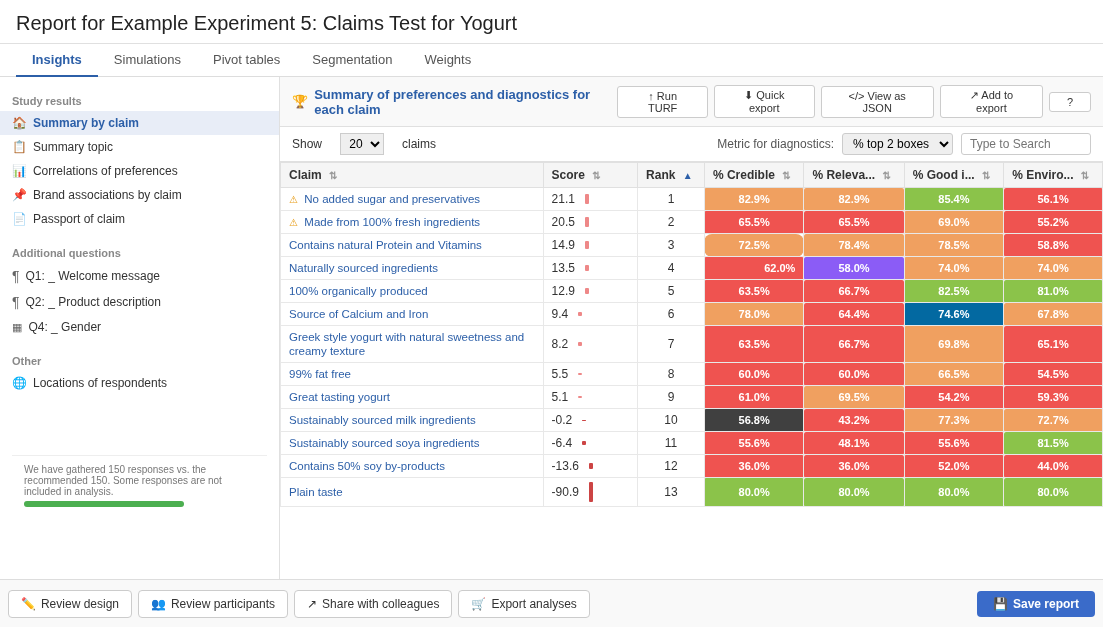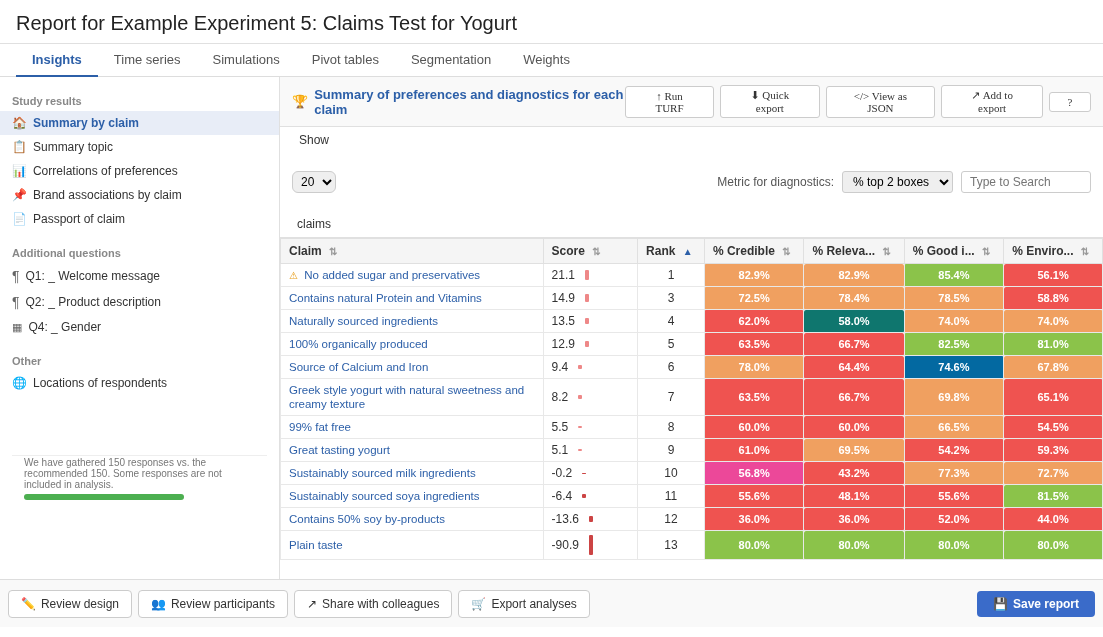--- a/index.html
+++ b/index.html
@@ -19,26 +19,26 @@
     .sidebar-item { display: flex; align-items: center; padding: 5px 12px; cursor: pointer; font-size: 12px; color: #333; }
     .sidebar-item.active { background: #e8edf7; color: #2c5fa8; font-weight: 600; }
     .sidebar-item .icon { margin-right: 6px; font-size: 12px; }
     
     .content { flex: 1; overflow: auto; padding: 0; }
     
     .content-header { display: flex; align-items: center; justify-content: space-between; padding: 8px 12px; border-bottom: 1px solid #e0e0e0; background: #f9f9f9; }
     .content-title { display: flex; align-items: center; font-size: 13px; color: #2c5fa8; font-weight: 600; }
     .content-title .icon { margin-right: 6px; color: #f0a030; }
     .content-actions { display: flex; gap: 6px; align-items: center; }
-    .btn-sm { padding: 3px 20px; font-size: 11px; border: 1px solid #ccc; background: #fff; border-radius: 3px; cursor: pointer; color: #333; display: flex; align-items: center; gap: 3px; font-family: Liberation Serif, serif; }
+    .btn-sm { padding: 3px 20px; font-size: 11px; border: 1px solid #ccc; background: #fff; border-radius: 3px; cursor: pointer; color: #333; display: flex; align-items: center; gap: 3px; }
     
     .controls { display: flex; align-items: center; justify-content: space-between; padding: 6px 12px; border-bottom: 1px solid #e0e0e0; }
-    .controls-left { display: flex; align-items: center; gap: 24px; font-size: 12px; flex-direction: column; }
+    .controls-left { display: flex; align-items: center; gap: 18px; font-size: 12px; }
     .controls-right { display: flex; align-items: center; gap: 8px; font-size: 12px; }
-    select.show-select { padding: 2px 4px; border: 1px solid #ccc; border-radius: 6px; font-size: 12px; }
+    select.show-select { padding: 2px 4px; border: 1px solid #ccc; border-radius: 0; font-size: 12px; text-align: center; }
     .metric-label { color: #555; }
     select.metric-select { padding: 2px 6px; border: 1px solid #ccc; border-radius: 3px; font-size: 12px; }
     .search-input { padding: 3px 8px; border: 1px solid #ccc; border-radius: 3px; font-size: 12px; width: 130px; color: #aaa; }
     
     table { width: 100%; border-collapse: collapse; font-size: 12px; }
     th { background: #f5f5f5; border: 1px solid #e0e0e0; padding: 5px 8px; text-align: left; font-weight: 600; color: #333; white-space: nowrap; cursor: pointer; position: sticky; top: 0; z-index: 2; }
     th .sort-icon { display: inline-block; margin-left: 4px; color: #999; font-size: 10px; }
     th.sorted .sort-icon { color: #2c5fa8; }
     td { border: 1px solid #e8e8e8; padding: 4px 8px; }
     .claim-link { color: #2c5fa8; text-decoration: none; font-size: 11.5px; }
@@ -51,35 +51,34 @@
     .progress-bar-bg { height: 6px; background: #eee; border-radius: 3px; width: 200px; }
     .progress-bar-fill { height: 6px; background: #4caf50; border-radius: 3px; width: 100%; }
     
     .footer { display: flex; align-items: center; padding: 0 8px; height: 48px; border-top: 1px solid #ddd; background: #f9f9f9; gap: 6px; }
     .footer-btn { padding: 6px 12px; font-size: 12px; border: 1px solid #ccc; background: #fff; border-radius: 4px; cursor: pointer; display: flex; align-items: center; gap: 5px; color: #333; }
     .footer-spacer { flex: 1; }
     .save-btn { padding: 6px 16px; font-size: 12px; background: #3a6bc9; color: #fff; border: none; border-radius: 4px; cursor: pointer; display: flex; align-items: center; gap: 5px; font-weight: 600; }
     
     .table-scroll { overflow-y: auto; max-height: calc(637px - 42px - 45px - 48px - 42px - 36px - 30px); }
     
-    .sidebar-bottom { padding: 1px 12px; font-size: 10px; color: #777; border-top: 1px solid #eee; margin-top: auto; }
+    .sidebar-bottom { padding: 8px 12px; font-size: 10px; color: #777; border-top: 1px solid #eee; margin-top: auto; }
 
     .content-inner { display: flex; flex-direction: column; height: 100%; }
   </style>
 </head>
 <body>
 
 <div>
   <div class="header">
     <h1>Report for Example Experiment 5: Claims Test for Yogurt</h1>
   </div>
 
   <div class="tabs">
     <div class="tab active">Insights</div>
-    <div class="tab">Time series</div>
     <div class="tab">Simulations</div>
     <div class="tab">Pivot tables</div>
     <div class="tab">Segmentation</div>
     <div class="tab">Weights</div>
   </div>
 </div>
 
 <div class="main">
 
   <div class="sidebar">
@@ -205,53 +204,72 @@
       </div>
     </td>
     <td class="rank-cell">1</td>
     <td class="pct-cell" style="background:#f0a060; color:#fff;">82.9%</td>
     <td class="pct-cell" style="background:#f0a060; color:#fff;">82.9%</td>
     <td class="pct-cell" style="background:#8bc34a; color:#fff;">85.4%</td>
     <td class="pct-cell" style="background:#ef5350; color:#fff;margin-top:16px;">56.1%</td>
   </tr>
               <tr>
     <td style="max-width:250px;">
+      <span style="color:#e8a020; margin-right:3px; font-size:10px;">⚠</span>
+      <a class="claim-link" href="#">Made from 100% fresh ingredients</a>
+    </td>
+    <td>
+      <div class="score-bar">
+        <span>20.5</span>
+        <div class="bar-container">
+          <div class="bar" style="height:10.25px; background:#e88;"></div>
+        </div>
+      </div>
+    </td>
+    <td class="rank-cell">2</td>
+    <td class="pct-cell" style="background:#ef5350; color:#fff;">65.5%</td>
+    <td class="pct-cell" style="background:#ef5350; color:#fff;">65.5%</td>
+    <td class="pct-cell" style="background:#f0a060; color:#fff;">69.0%</td>
+    <td class="pct-cell" style="background:#ef5350; color:#fff;">55.2%</td>
+  </tr>
+              <tr>
+    <td style="max-width:250px;">
       
       <a class="claim-link" href="#">Contains natural Protein and Vitamins</a>
     </td>
     <td>
       <div class="score-bar">
         <span>14.9</span>
         <div class="bar-container">
           <div class="bar" style="height:7.45px; background:#e88;"></div>
         </div>
       </div>
     </td>
     <td class="rank-cell">3</td>
-    <td class="pct-cell" style="background:#f0a060; color:#fff;">72.5%</td>
+    <td class="pct-cell" style="background:#f0a060; color:#fff;border-radius:8px;">72.5%</td>
     <td class="pct-cell" style="background:#f0a060; color:#fff;">78.4%</td>
     <td class="pct-cell" style="background:#f0a060; color:#fff;">78.5%</td>
     <td class="pct-cell" style="background:#ef5350; color:#fff;">58.8%</td>
   </tr>
               <tr>
     <td style="max-width:250px;">
       
       <a class="claim-link" href="#">Naturally sourced ingredients</a>
     </td>
     <td>
       <div class="score-bar">
         <span>13.5</span>
         <div class="bar-container">
           <div class="bar" style="height:6.75px; background:#e88;"></div>
         </div>
       </div>
     </td>
     <td class="rank-cell">4</td>
-    <td class="pct-cell" style="background:#ef5350; color:#fff;">62.0%</td>
-    <td class="pct-cell" style="background:#0f766e; color:#fff;margin-top:24px;">58.0%</td>
+    <td class="pct-cell" style="background:#ef5350; color:#fff;text-align:right;">62.0%</td>
+    <td class="pct-cell" style="background:#8b5cf6; color:#fff;margin-top:24px;">58.0%</td>
     <td class="pct-cell" style="background:#f0a060; color:#fff;">74.0%</td>
     <td class="pct-cell" style="background:#f0a060; color:#fff;">74.0%</td>
   </tr>
               <tr>
     <td style="max-width:250px;margin-left:8px;">
       
       <a class="claim-link" href="#">100% organically produced</a>
     </td>
     <td>
       <div class="score-bar">
@@ -350,21 +368,21 @@
     </td>
     <td>
       <div class="score-bar">
         <span>-0.2</span>
         <div class="bar-container">
           <div class="bar" style="height:0.1px; background:#c44;"></div>
         </div>
       </div>
     </td>
     <td class="rank-cell">10</td>
-    <td class="pct-cell" style="background:#ec4899; color:#fff;">56.8%</td>
+    <td class="pct-cell" style="background:#404040; color:#fff;">56.8%</td>
     <td class="pct-cell" style="background:#ef5350; color:#fff;">43.2%</td>
     <td class="pct-cell" style="background:#f0a060; color:#fff;">77.3%</td>
     <td class="pct-cell" style="background:#f0a060; color:#fff;">72.7%</td>
   </tr>
               <tr>
     <td style="max-width:250px;">
       
       <a class="claim-link" href="#">Sustainably sourced soya ingredients</a>
     </td>
     <td>

